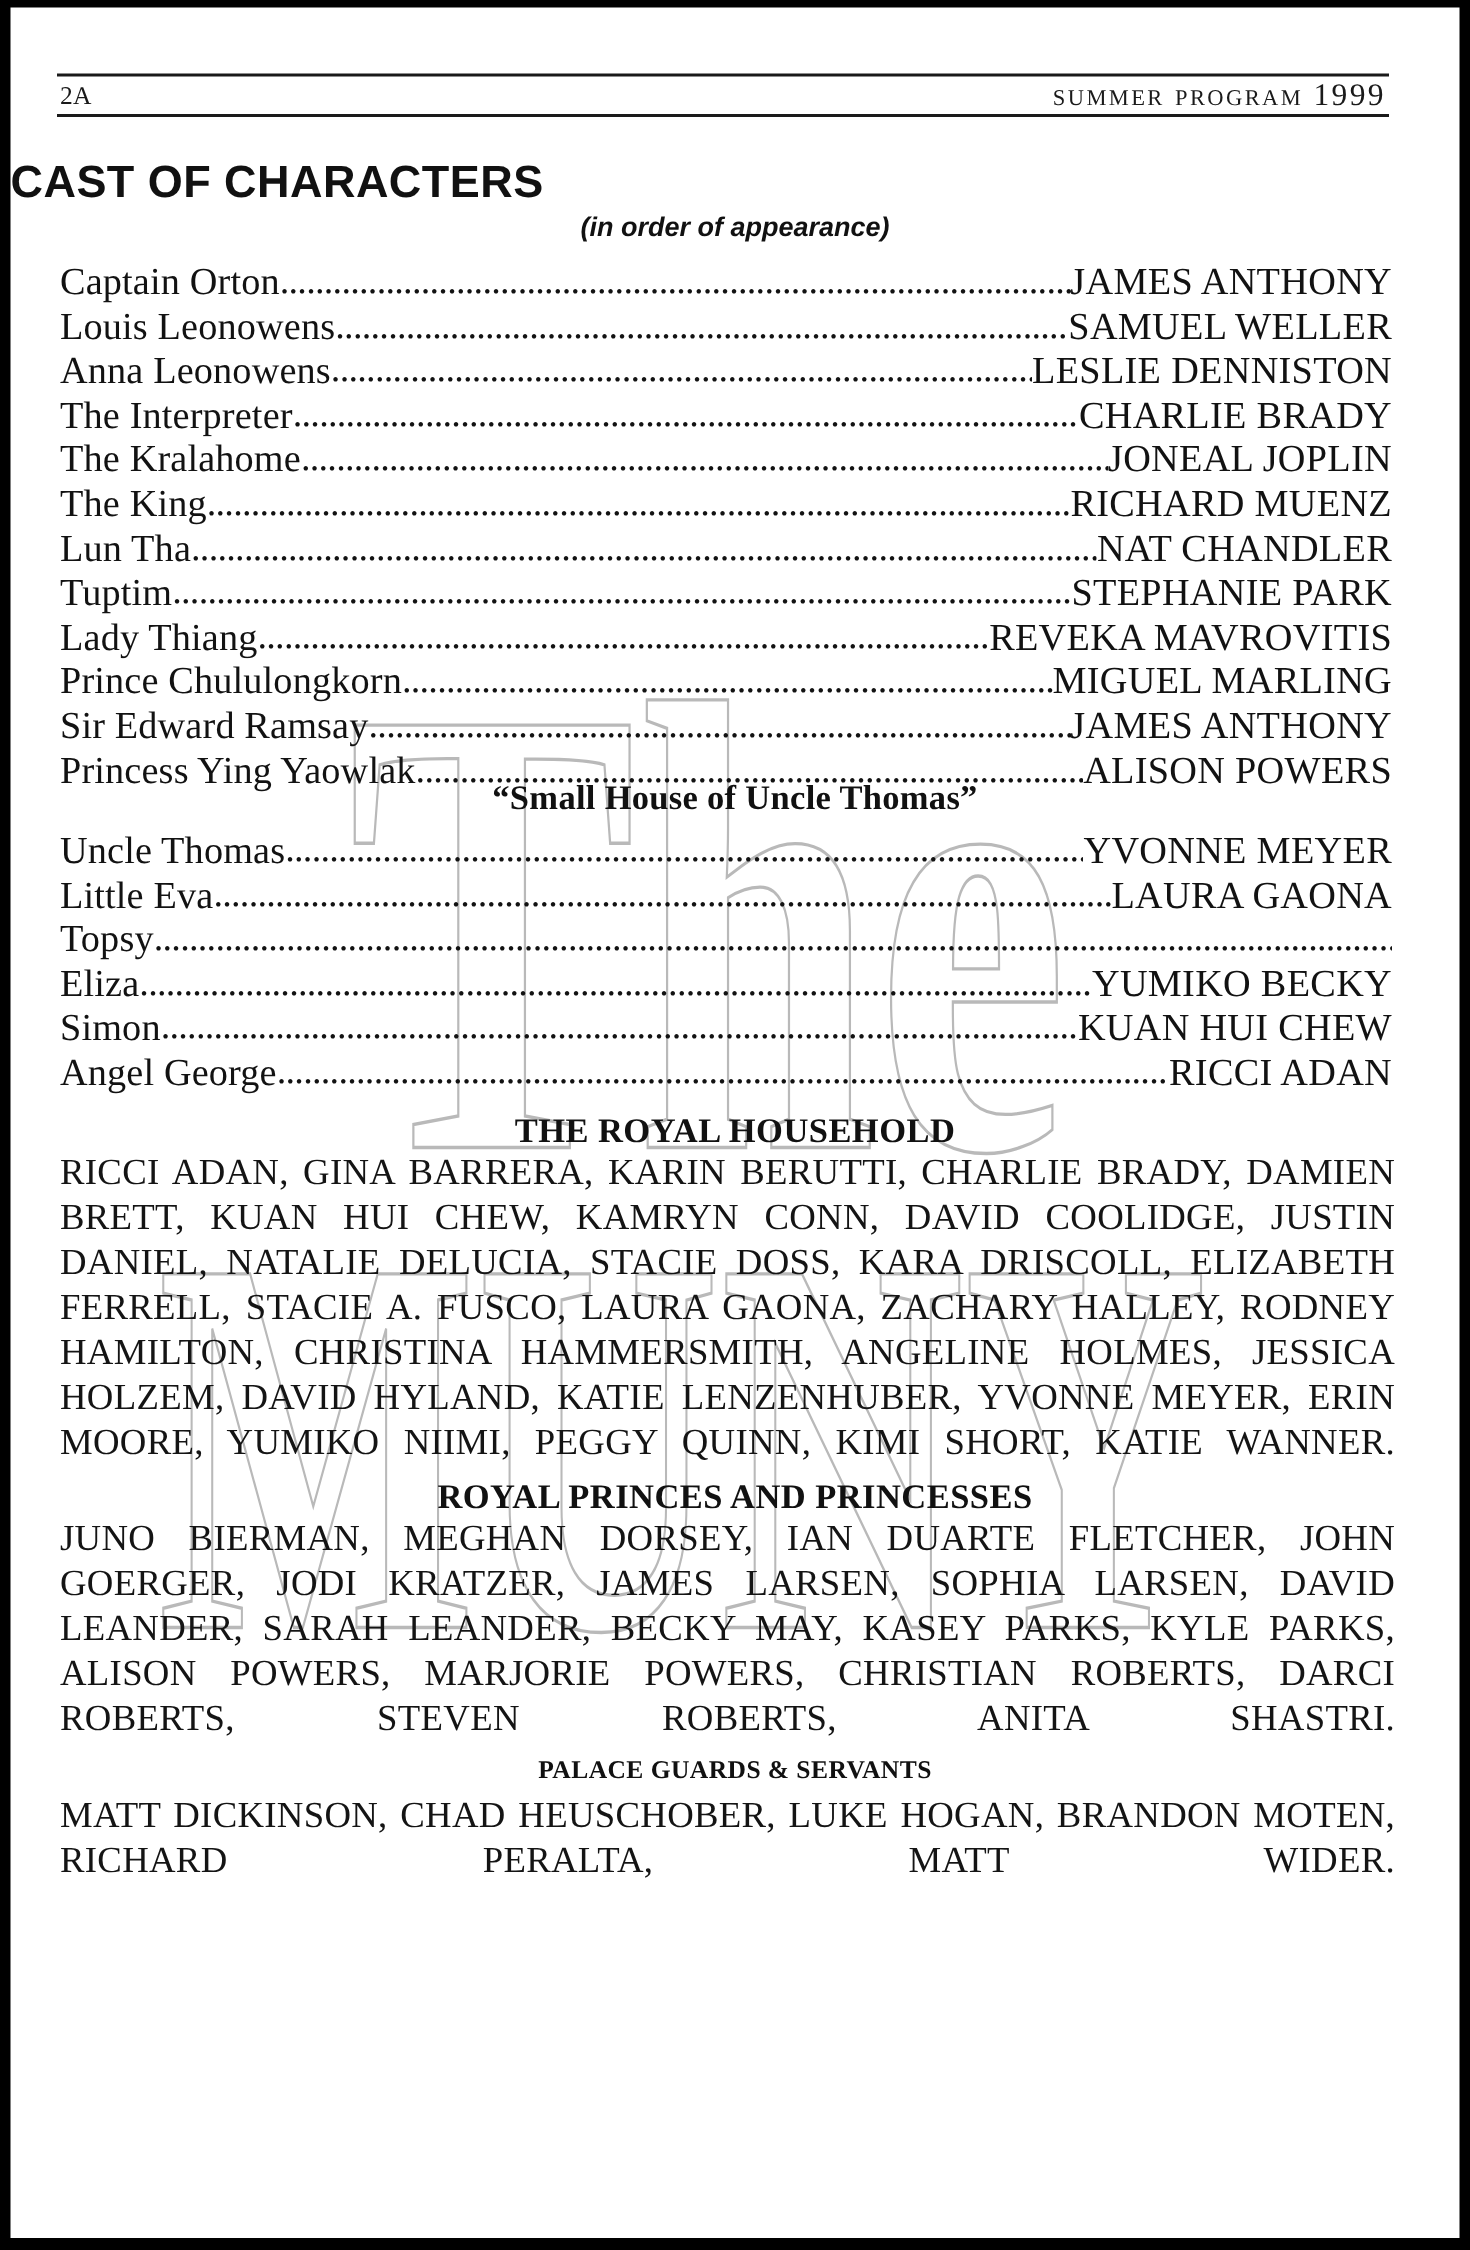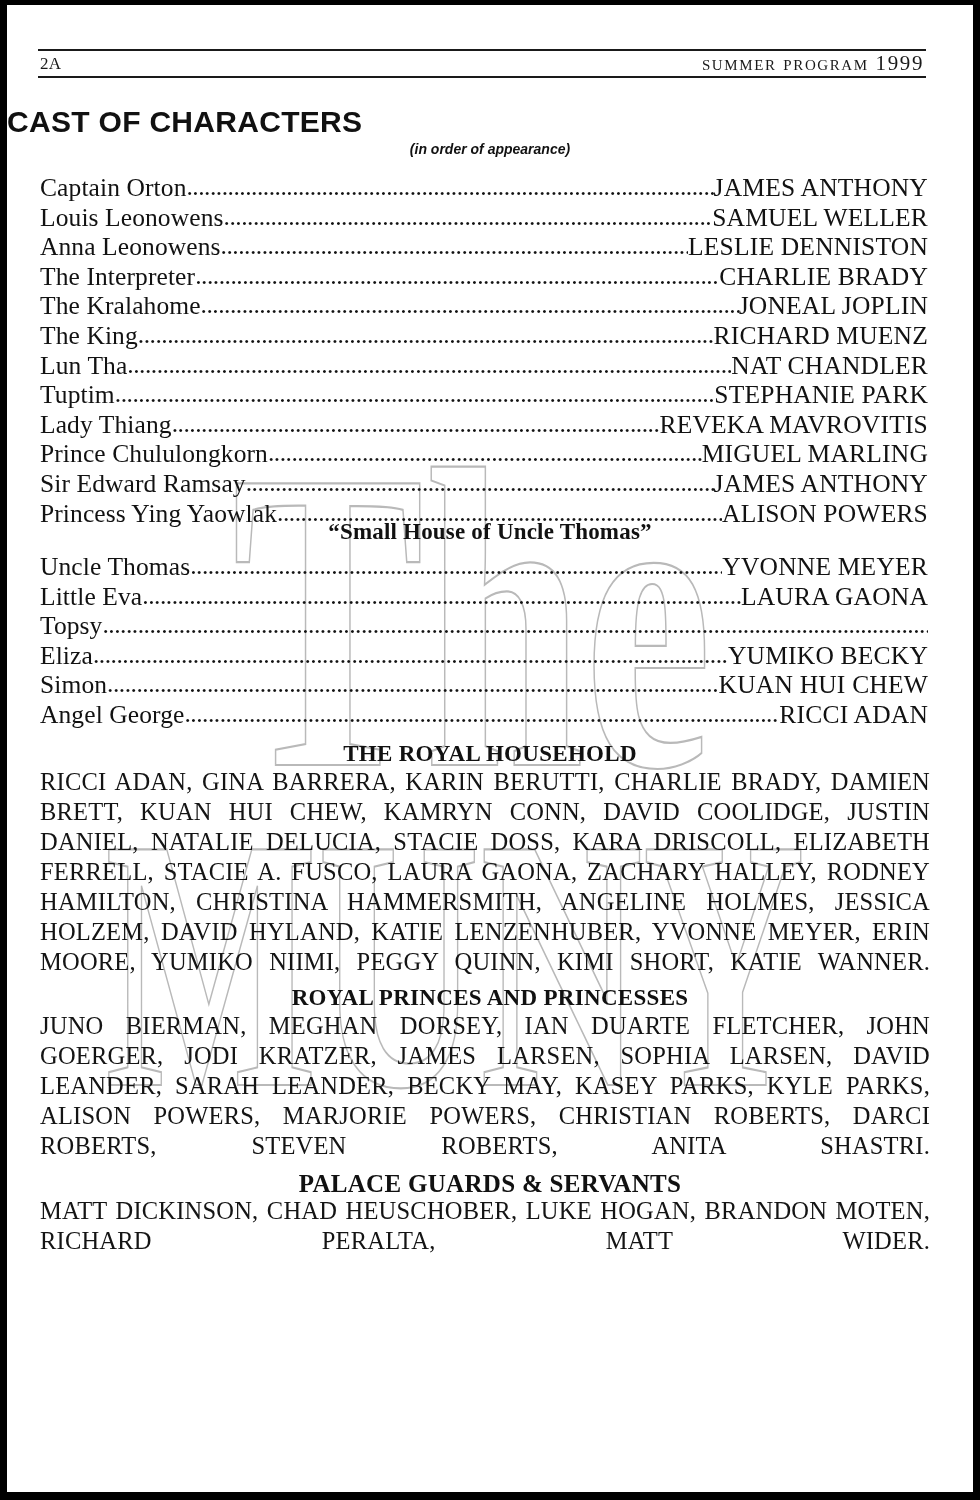--- a/index.html
+++ b/index.html
@@ -103,21 +103,21 @@
   }
   #subtitle {
     position: absolute;
     left: 0;
     top: 136px;
     width: 966px;
     text-align: center;
     font-family: "Liberation Sans", "DejaVu Sans", sans-serif;
     font-weight: 700;
     font-style: italic;
-    font-size: 14px;
+    font-size: 18px;
     color: #111111;
   }
 
   
   .castblock {
     position: absolute;
     left: 33px;
     width: 888px;
   }
   .castrow {
@@ -167,21 +167,21 @@
     font-size: 23px;
     letter-spacing: 0.3px;
   }
   #princeshead {
     top: 980px;
     font-size: 23px;
     letter-spacing: 0.3px;
   }
   #guardshead {
     top: 1165px;
-    font-size: 25px;
+    font-size: 17px;
     letter-spacing: 0.3px;
   }
 
   .namepara {
     position: absolute;
     left: 33px;
     width: 890px;
     text-align: justify;
     font-size: 24.5px;
     line-height: 30px;

